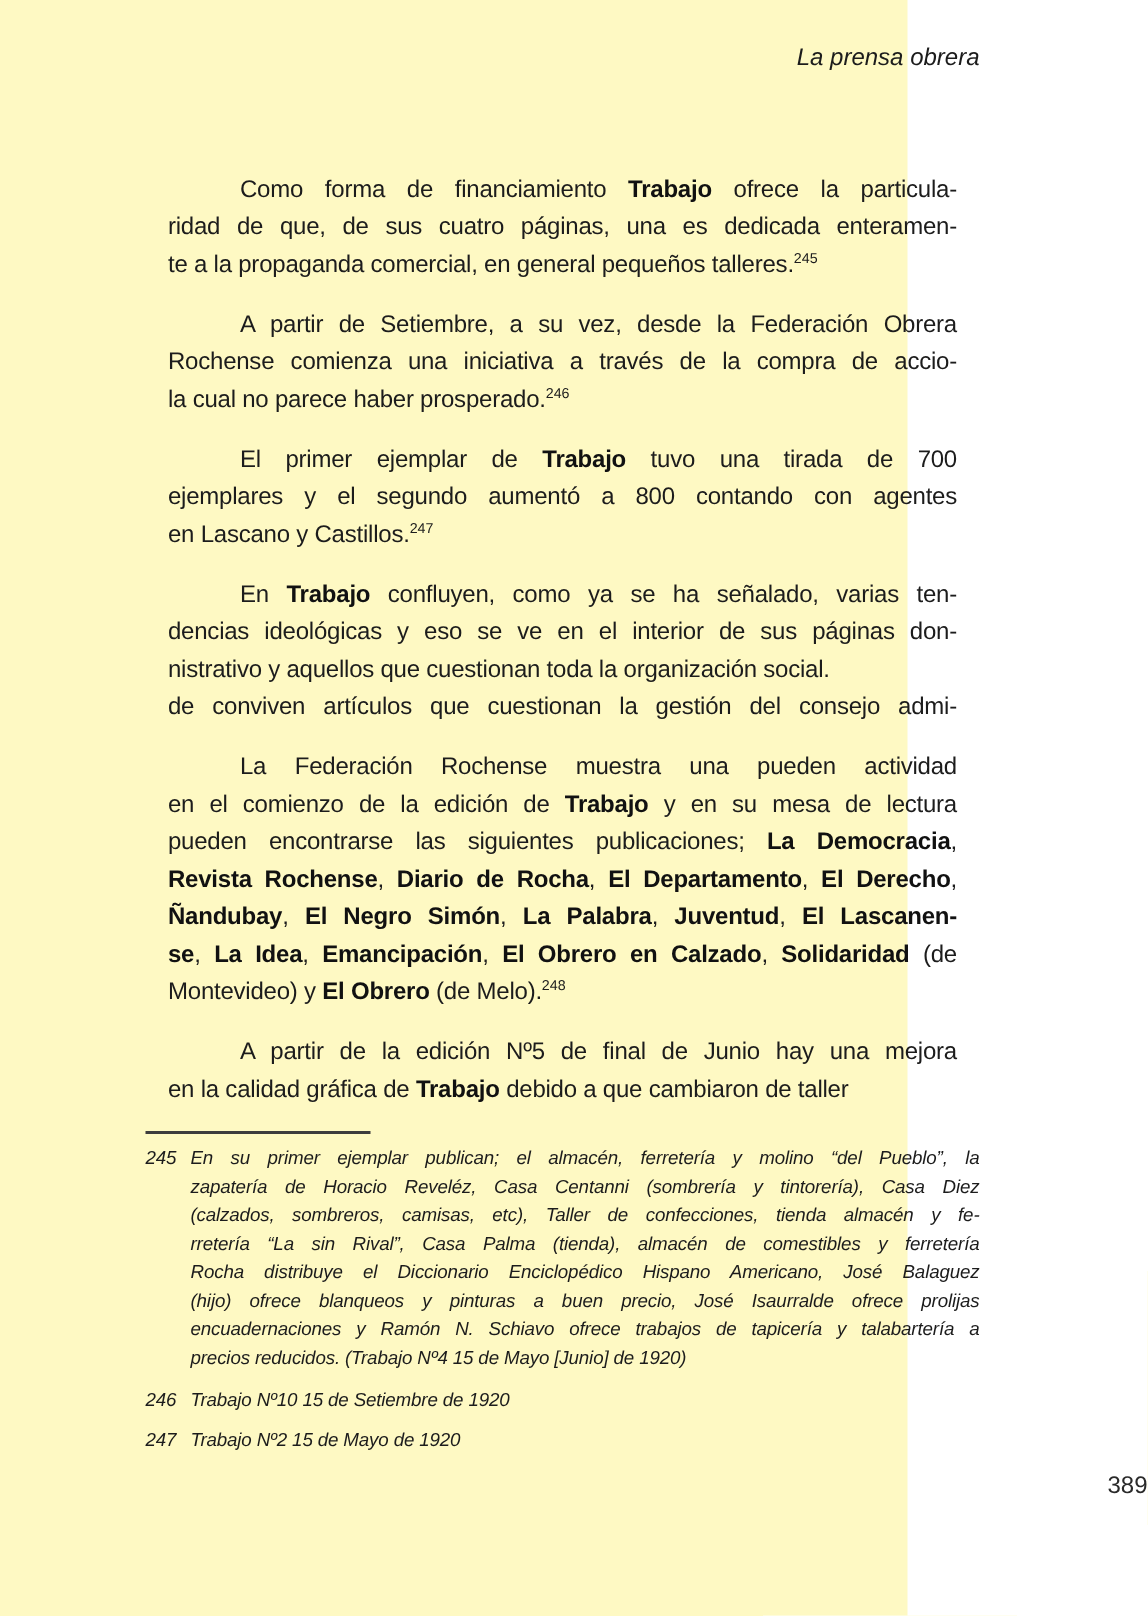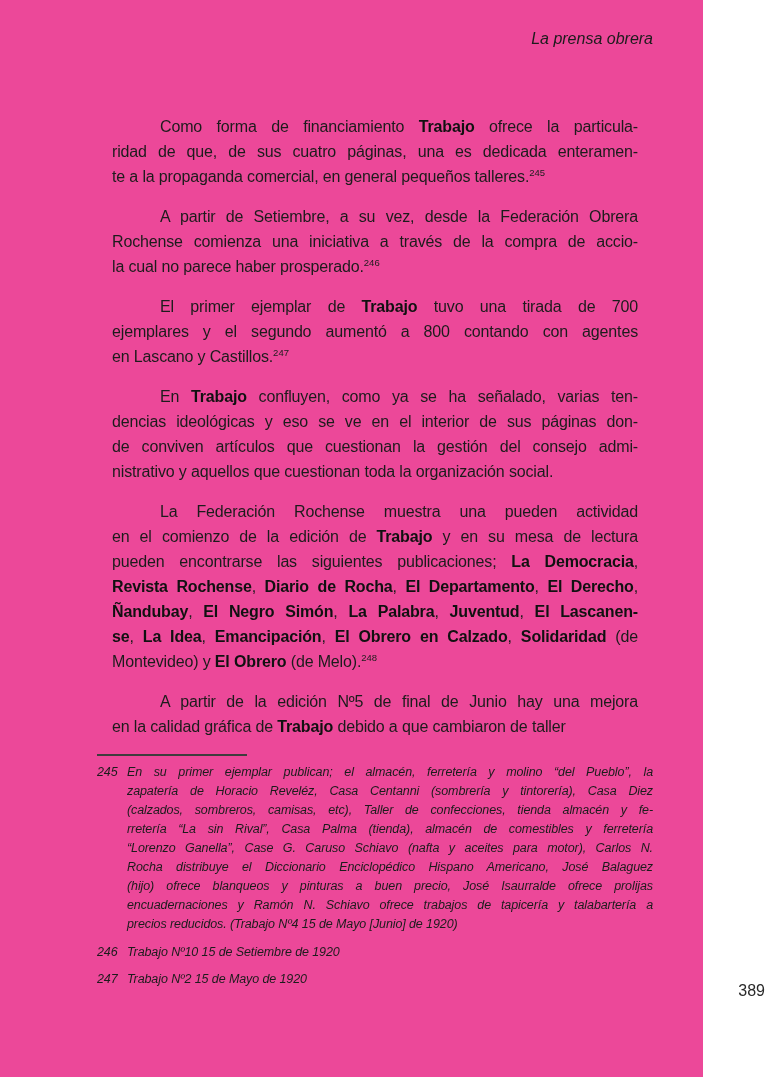--- a/index.html
+++ b/index.html
@@ -10,23 +10,23 @@
   body {
     width: 765px;
     height: 1077px;
     font-family: "Liberation Sans", sans-serif;
     color: #1c1c1c;
     position: relative;
     overflow: hidden;
   }
   .page {
     position: relative;
-    width: 703px;
+    width: 605px;
     height: 1077px;
-    background: #ec4899;
+    background: #fef9c3;
   }
   .running-header {
     position: absolute;
     top: 30px;
     left: 97px;
     width: 556px;
     text-align: right;
     font-style: italic;
     font-size: 16px;
     color: #1c1c1c;
@@ -111,22 +111,22 @@
           <div class="line last"><span>la cual no parece haber prosperado.</span><span><sup>246</sup></span></div>
         </div>
         <div class="para">
           <div class="line indent"><span>El primer ejemplar de </span><b>Trabajo</b><span> tuvo una tirada de 700</span></div>
           <div class="line"><span>ejemplares y el segundo aumentó a 800 contando con agentes</span></div>
           <div class="line last"><span>en Lascano y Castillos.</span><span><sup>247</sup></span></div>
         </div>
         <div class="para">
           <div class="line indent"><span>En </span><b>Trabajo</b><span> confluyen, como ya se ha señalado, varias ten-</span></div>
           <div class="line"><span>dencias ideológicas y eso se ve en el interior de sus páginas don-</span></div>
+          <div class="line last"><span>nistrativo y aquellos que cuestionan toda la organización social.</span></div>
           <div class="line"><span>de conviven artículos que cuestionan la gestión del consejo admi-</span></div>
-          <div class="line last"><span>nistrativo y aquellos que cuestionan toda la organización social.</span></div>
         </div>
         <div class="para">
           <div class="line indent"><span>La Federación Rochense muestra una pueden actividad</span></div>
           <div class="line"><span>en el comienzo de la edición de </span><b>Trabajo</b><span> y en su mesa de lectura</span></div>
           <div class="line"><span>pueden encontrarse las siguientes publicaciones; </span><b>La Democracia</b><span>,</span></div>
           <div class="line"><b>Revista Rochense</b><span>, </span><b>Diario de Rocha</b><span>, </span><b>El Departamento</b><span>, </span><b>El Derecho</b><span>,</span></div>
           <div class="line"><b>Ñandubay</b><span>, </span><b>El Negro Simón</b><span>, </span><b>La Palabra</b><span>, </span><b>Juventud</b><span>, </span><b>El Lascanen-</b></div>
           <div class="line"><b>se</b><span>, </span><b>La Idea</b><span>, </span><b>Emancipación</b><span>, </span><b>El Obrero en Calzado</b><span>, </span><b>Solidaridad</b><span> (de</span></div>
           <div class="line last"><span>Montevideo) y </span><b>El Obrero</b><span> (de Melo).</span><span><sup>248</sup></span></div>
         </div>
@@ -137,21 +137,20 @@
       </div>
 
     <hr class="fn-separator">
 
     <div id="footnotes" class="footnotes">
         <div class="fn">
           <div class="fn-line"><span class="fn-number">245</span><span>En su primer ejemplar publican; el almacén, ferretería y molino “del Pueblo”, la</span></div>
           <div class="fn-line cont"><span>zapatería de Horacio Reveléz, Casa Centanni (sombrería y tintorería), Casa Diez</span></div>
           <div class="fn-line cont"><span>(calzados, sombreros, camisas, etc), Taller de confecciones, tienda almacén y fe-</span></div>
           <div class="fn-line cont"><span>rretería “La sin Rival”, Casa Palma (tienda), almacén de comestibles y ferretería</span></div>
-          <div class="fn-line cont"><span>“Lorenzo Ganella”, Case G. Caruso Schiavo (nafta y aceites para motor), Carlos N.</span></div>
           <div class="fn-line cont"><span>Rocha distribuye el Diccionario Enciclopédico Hispano Americano, José Balaguez</span></div>
           <div class="fn-line cont"><span>(hijo) ofrece blanqueos y pinturas a buen precio, José Isaurralde ofrece prolijas</span></div>
           <div class="fn-line cont"><span>encuadernaciones y Ramón N. Schiavo ofrece trabajos de tapicería y talabartería a</span></div>
           <div class="fn-line cont last"><span>precios reducidos. (Trabajo Nº4 15 de Mayo [Junio] de 1920)</span></div>
         </div>
         <div class="fn">
           <div class="fn-line last"><span class="fn-number">246</span><span>Trabajo Nº10 15 de Setiembre de 1920</span></div>
         </div>
         <div class="fn">
           <div class="fn-line last"><span class="fn-number">247</span><span>Trabajo Nº2 15 de Mayo de 1920</span></div>

